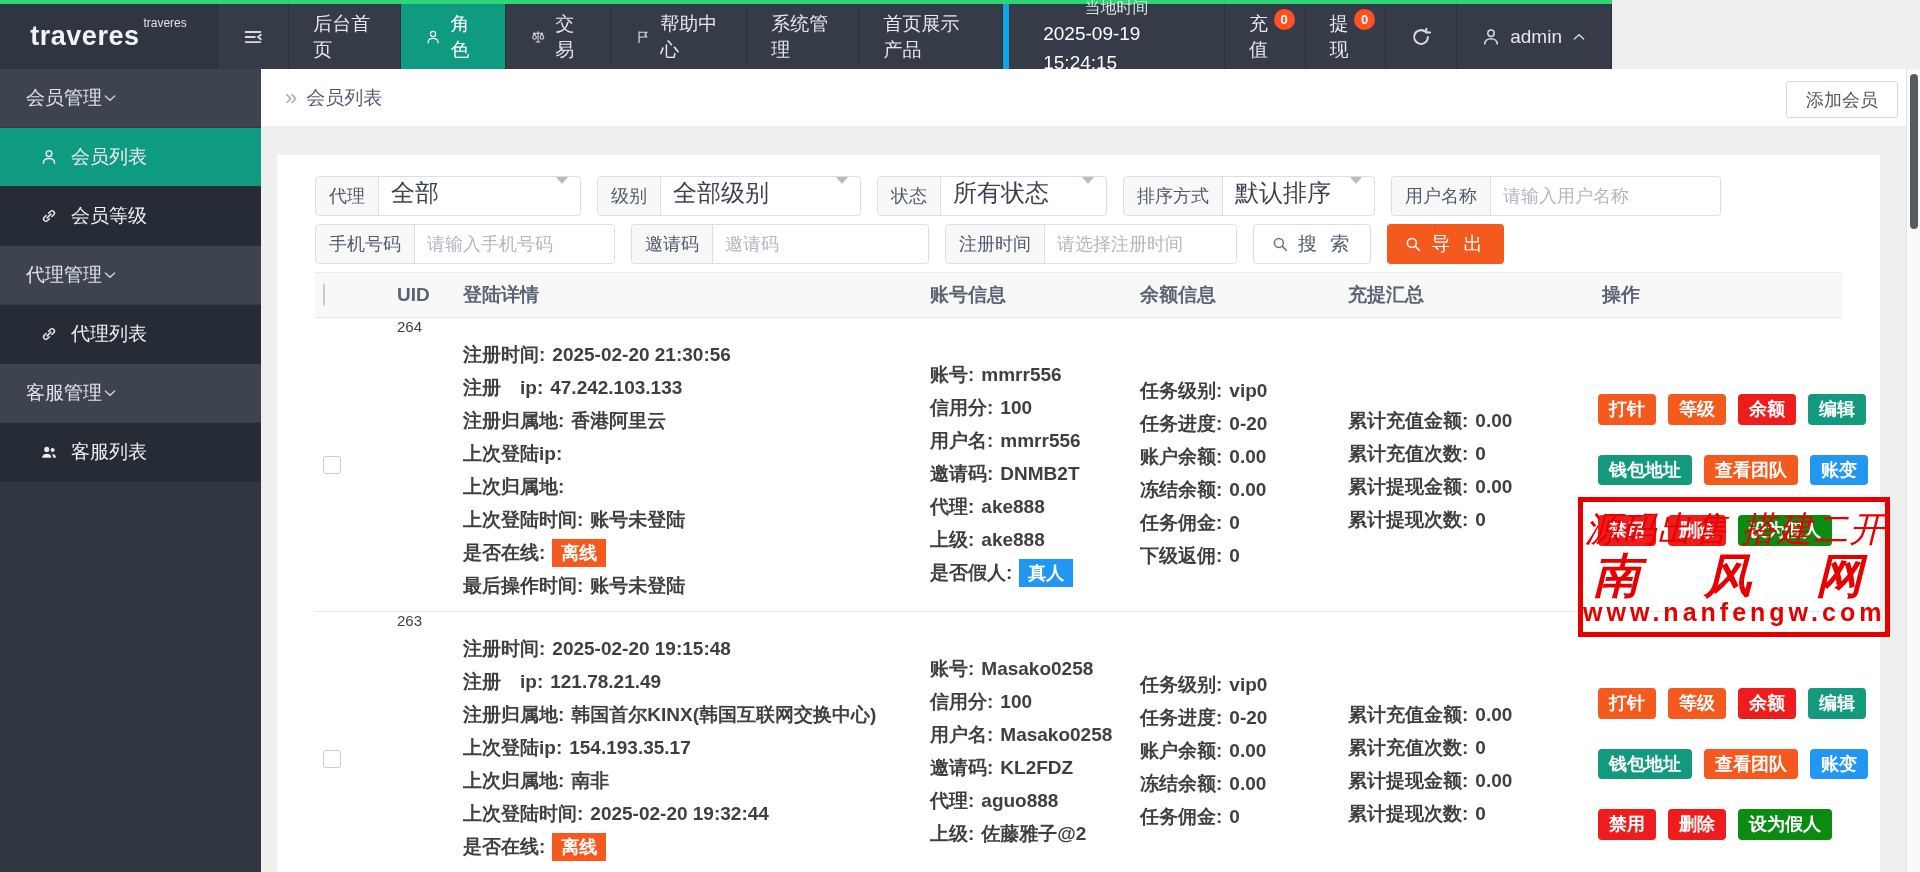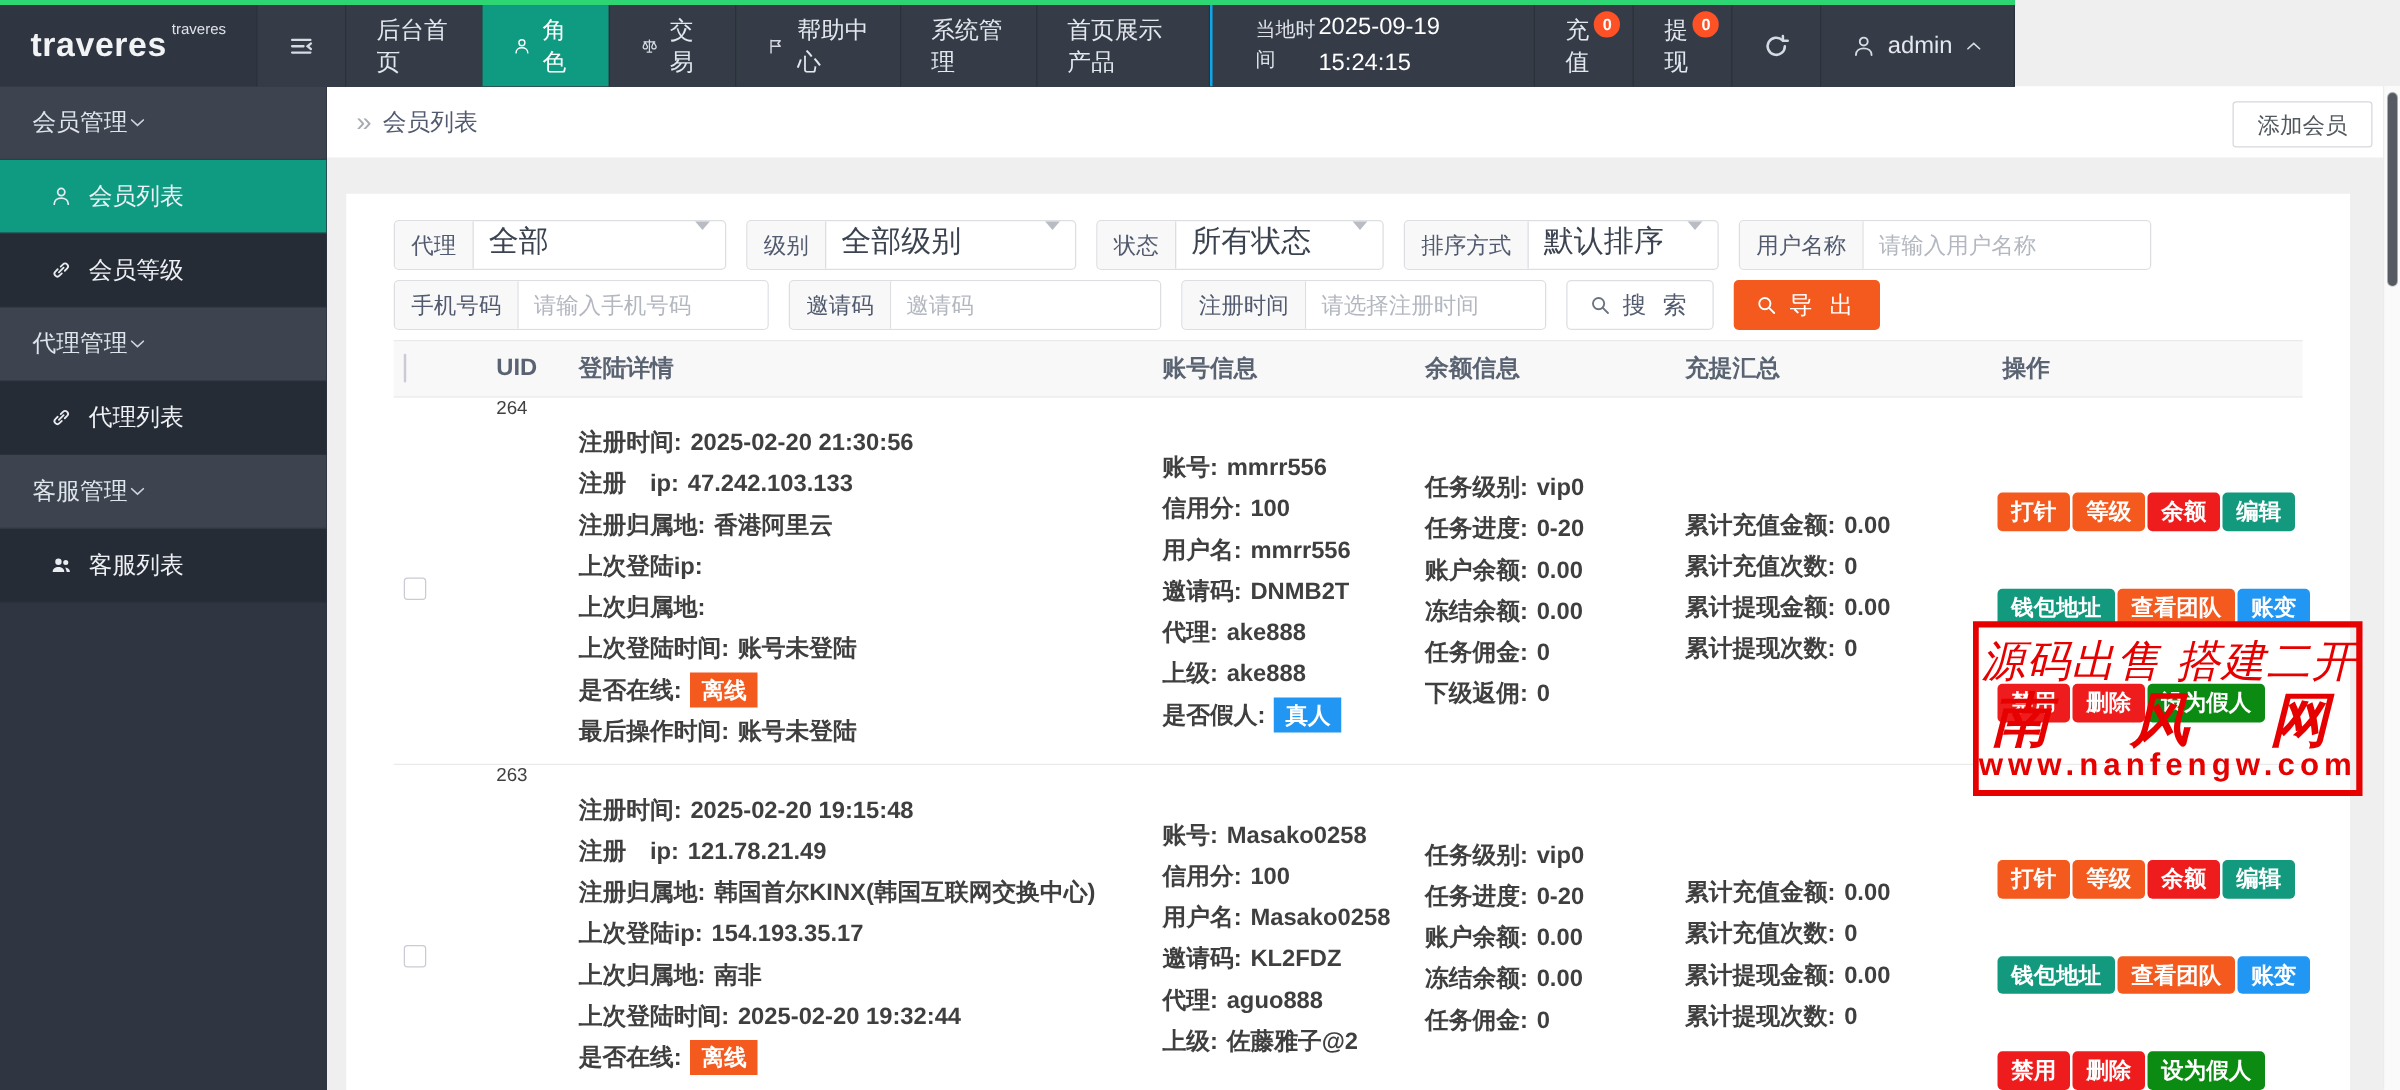--- a/index.html
+++ b/index.html
@@ -13,22 +13,22 @@
   .topbar{position:fixed;left:0;top:0;width:1612px;height:69px;background:#353c47;
     border-top:4px solid #2ed573;display:flex;align-items:stretch;color:#e8ebf0;z-index:40}
   .logo-area{width:261px;background:#303641;display:flex;align-items:center;justify-content:center;gap:4px}
   .logo-main{font-size:27px;font-weight:bold;color:#f2f3f5;letter-spacing:.5px}
   .logo-sup{font-size:12px;color:#dfe3ea;align-self:flex-start;margin-top:12px}
   .tb-cell{display:flex;align-items:center;justify-content:center;border-left:1px solid #2b313b;padding:0 24px;font-size:19px;gap:9px;position:relative;cursor:pointer;color:#e3e7ee}
   .tb-cell svg{color:#d6dbe3}
   .tb-cell.active{background:#0f9b81;color:#fff}
   .tb-cell.active svg{color:#fff}
   .tb-spacer{flex:1;border-left:1px solid #2b313b}
-  .time-cell{display:flex;flex-direction:row;align-items:center;justify-content:center;
-    border-left:2px solid #0ea5e9;padding:0 34px;line-height:1.5}
+  .time-cell{display:flex;flex-direction:column;align-items:center;justify-content:center;
+    border-left:6px solid #0ea5e9;padding:0 34px;line-height:1.5}
   .time-label{font-size:16px;color:#dfe3ea}
   .time-value{font-size:19px;color:#fff}
   .nav-badge{position:absolute;top:5px;right:10px;min-width:21px;height:21px;border-radius:50%;
     background:#ff5126;color:#fff;font-size:13px;display:flex;align-items:center;justify-content:center;font-weight:bold}
   .tb-right{border-right:1px solid #2b313b}
 
   
   .sidebar{position:fixed;left:0;top:69px;width:261px;height:803px;background:#2f3642;z-index:30}
   .side-group{height:59px;display:flex;align-items:center;justify-content:flex-start;
     padding:0 26px;background:#3d4450;color:#e0e4eb;font-size:19px;cursor:pointer;border-bottom:1px solid #343b46}
@@ -78,21 +78,21 @@
   .cell-line{line-height:33px;font-size:19px;font-weight:700;color:#3f3f3f;white-space:nowrap}
   .lbl{margin-right:7px}
   .cell-login{padding-top:20px}
   .cell-account{padding-top:40px}
   .cell-balance{padding-top:56px}
   .cell-summary{padding-top:86px}
   .cell-actions{padding-top:76px;padding-left:22px}
   .badge{display:inline-block;padding:2px 9px;border-radius:0;color:#fff;font-size:18px;font-weight:700;line-height:1.35}
   .badge.orange{background:#f4591d}
   .badge.blue{background:#2196f3}
-  .act-line{display:flex;gap:2px;margin-bottom:46px}
+  .act-line{display:flex;gap:12px;margin-bottom:30px}
   .act-btn{padding:4px 11px;border-radius:4px;color:#fff;font-size:18px;font-weight:700;line-height:1.25;cursor:pointer;white-space:nowrap}
   .act-btn.orange{background:#f4591d}
   .act-btn.red{background:#ee1c1c}
   .act-btn.teal{background:#12997e}
   .act-btn.blue{background:#2196f3}
   .act-btn.green{background:#0b8b12}
 
   
   .watermark{position:fixed;left:1578px;top:497px;width:312px;height:140px;border:5px solid #e60000;z-index:60;pointer-events:none}
   .wm1{position:absolute;top:4px;left:2px;width:100%;color:#e60000;font-size:35px;

